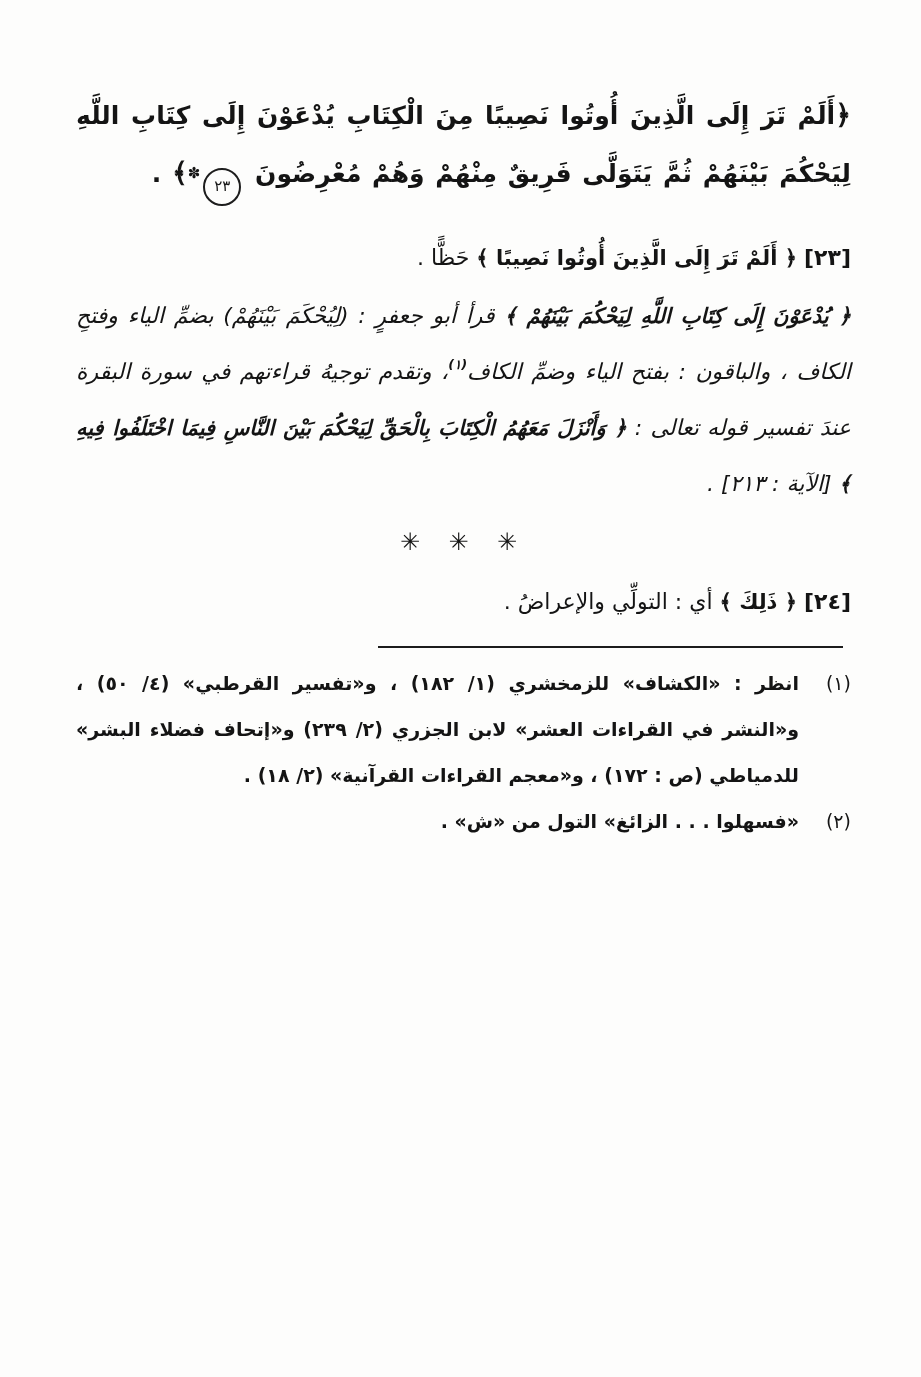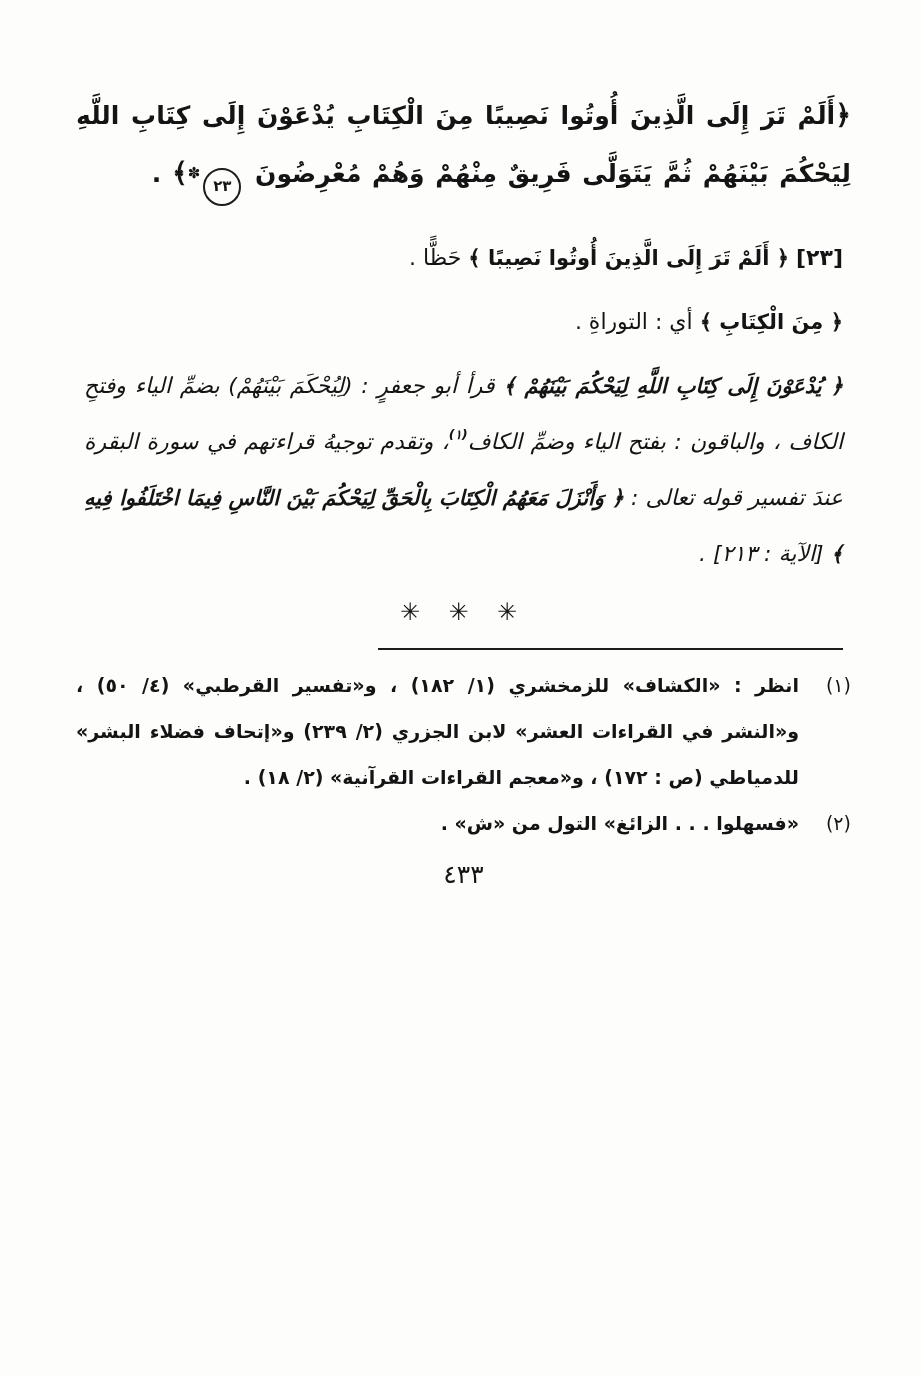--- a/index.html
+++ b/index.html
@@ -47,31 +47,31 @@
   .ayah-badge {
     display: inline-flex;
     align-items: center;
     justify-content: center;
     width: 34px;
     height: 34px;
     border: 2px solid #1d1d1d;
     border-radius: 50%;
     box-shadow: 0 0 0 1px #fdfdfc inset;
     font-size: 15px;
-    font-weight: 700;
+    font-weight: 400;
     vertical-align: -9px;
     margin: 0 3px;
   }
 
   
   .para {
     font-size: 22px;
     line-height: 56px;
     text-align: justify;
-    margin: 8px;
+    margin: 0;
   }
   .q {
     font-weight: 700;
     font-size: 21px;
   }
   .vnum {
     font-weight: 700;
   }
   sup.ref {
     font-size: 13px;
@@ -142,48 +142,48 @@
       <span class="ayah-badge">٢٣</span><span class="ornament">✽</span><span class="bracket">﴾</span>
       <span>.</span>
     </p>
 
     <p class="para p-c1">
       <span class="vnum">[٢٣]</span>
       <span class="q">﴿ أَلَمْ تَرَ إِلَى الَّذِينَ أُوتُوا نَصِيبًا ﴾</span>
       <span>حَظًّا .</span>
     </p>
 
-    <p class="para">
-      <span class="q">﴿ مِنَ الْكِتَابِ ﴾</span>
-      <span>أي : التوراةِ .</span>
-    </p>
 
     <p class="para p-c3">
       <span class="q">﴿ يُدْعَوْنَ إِلَى كِتَابِ اللَّهِ لِيَحْكُمَ بَيْنَهُمْ ﴾</span>
       <span>قرأ أبو جعفرٍ : (لِيُحْكَمَ بَيْنَهُمْ) بضمِّ الياء وفتحِ الكاف ، والباقون : بفتح الياء وضمِّ الكاف</span><sup class="ref">(١)</sup><span>، وتقدم توجيهُ قراءتهم في سورة البقرة عندَ تفسير قوله تعالى :</span>
       <span class="q">﴿ وَأَنْزَلَ مَعَهُمُ الْكِتَابَ بِالْحَقِّ لِيَحْكُمَ بَيْنَ النَّاسِ فِيمَا اخْتَلَفُوا فِيهِ ﴾</span>
       <span>[الآية : ٢١٣] .</span>
     </p>
 
 
     <div class="separator">✳ ✳ ✳</div>
 
 
+    <p class="para">
+      <span class="vnum">[٢٤]</span>
+      <span class="q">﴿ ذَلِكَ ﴾</span>
+      <span>أي : التولِّي والإعراضُ .</span>
+    </p>
 
 
 
     <div class="fn-divider"></div>
 
     <div class="footnotes">
       <div class="fn-row">
         <span class="fn-num">(١)</span>
         <span class="fn-text">انظر : «الكشاف» للزمخشري (١/ ١٨٢) ، و«تفسير القرطبي» (٤/ ٥٠) ، و«النشر في القراءات العشر» لابن الجزري (٢/ ٢٣٩) و«إتحاف فضلاء البشر» للدمياطي (ص : ١٧٢) ، و«معجم القراءات القرآنية» (٢/ ١٨) .</span>
       </div>
       <div class="fn-row">
         <span class="fn-num">(٢)</span>
         <span class="fn-text single">«فسهلوا . . . الزائغ» التول من «ش» .</span>
       </div>
     </div>
 
-    <div class="page-number">٤٣٣</div>
 
   </div>
 </div>
 
 </body></html>

